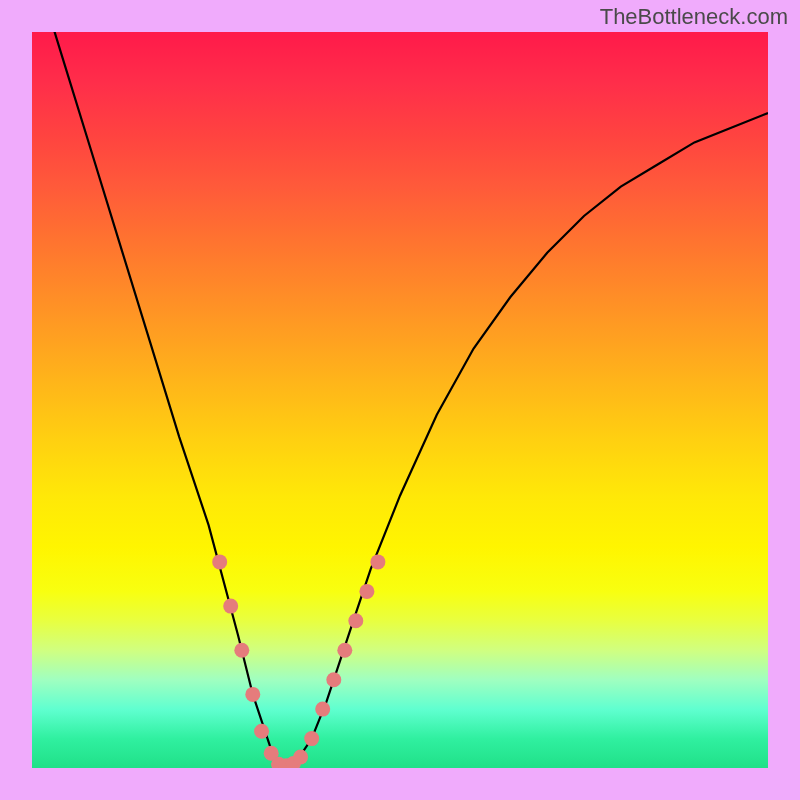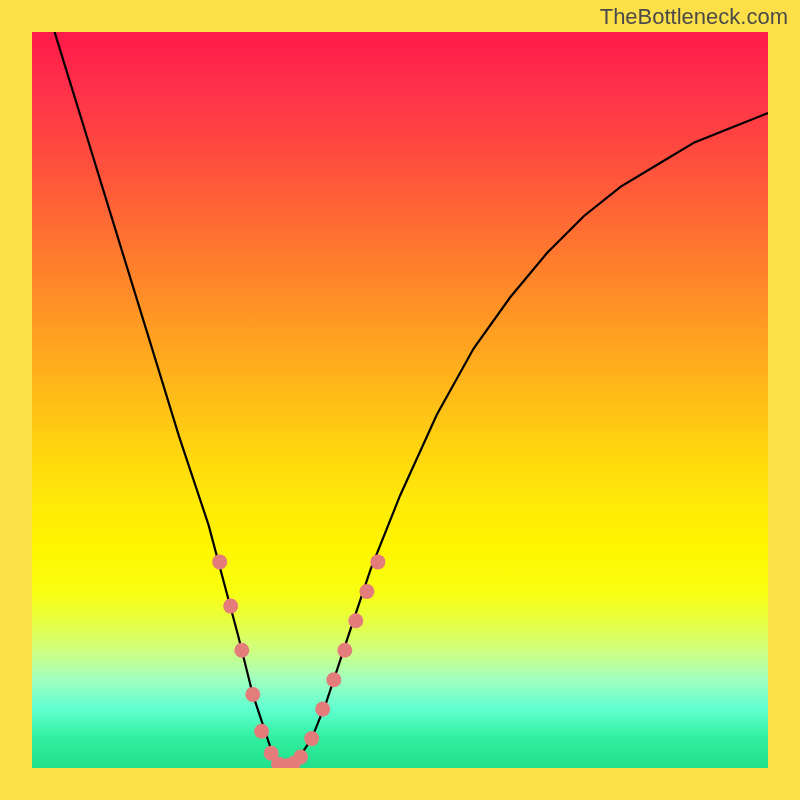--- a/index.html
+++ b/index.html
@@ -1,21 +1,21 @@
 <!DOCTYPE html>
 <html><head>
 <meta charset="utf-8">
 <style>
   * { margin: 0; padding: 0; box-sizing: border-box; }
   html, body { width: 800px; height: 800px; overflow: hidden; background: #000; }
   .frame {
     position: relative;
     width: 800px;
     height: 800px;
-    background: #fde047;
+    background: #f0abfc;
   }
   .watermark {
     position: absolute;
     top: 4px;
     right: 12px;
     font-family: Arial, Helvetica, sans-serif;
     font-size: 22px;
     color: #4a4a4a;
     z-index: 10;
   }

